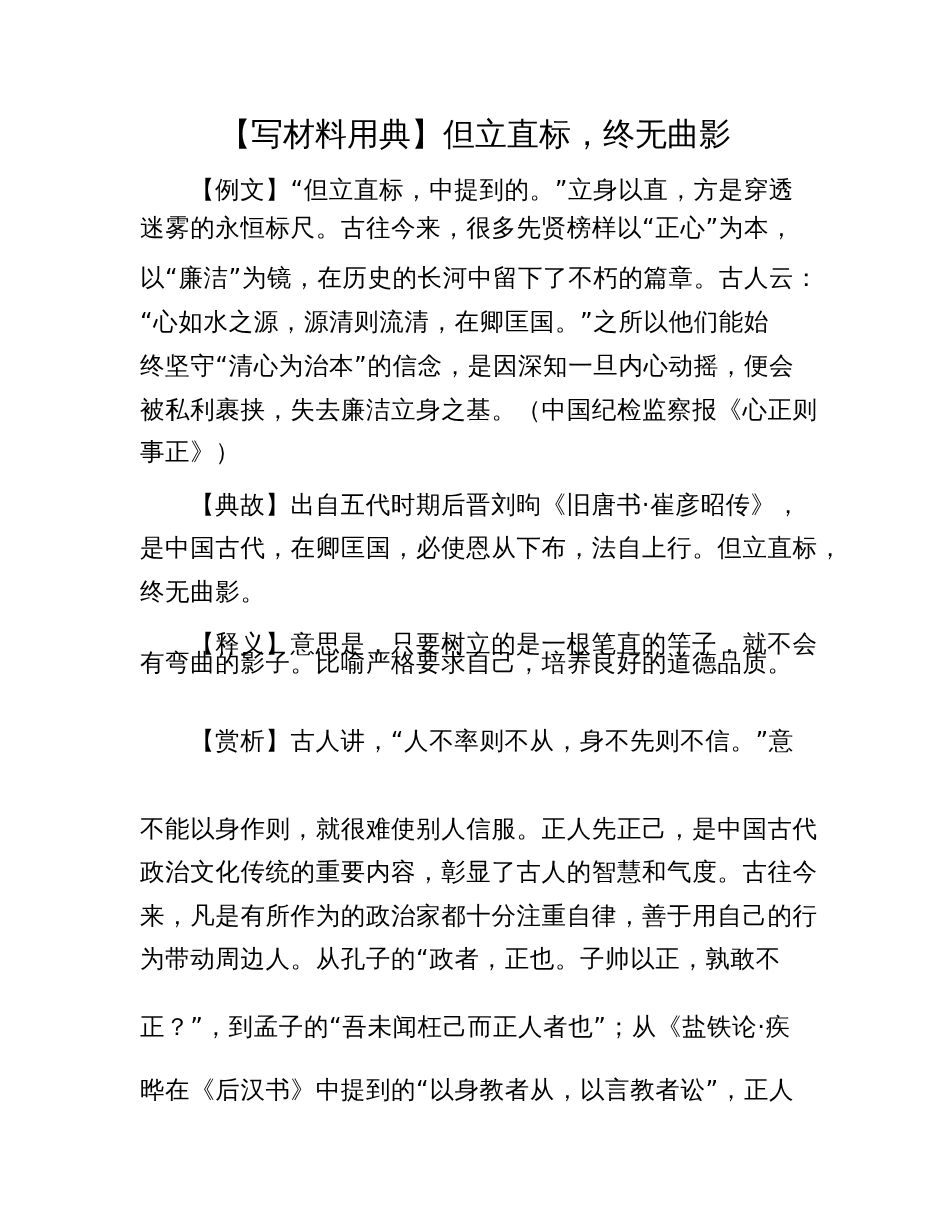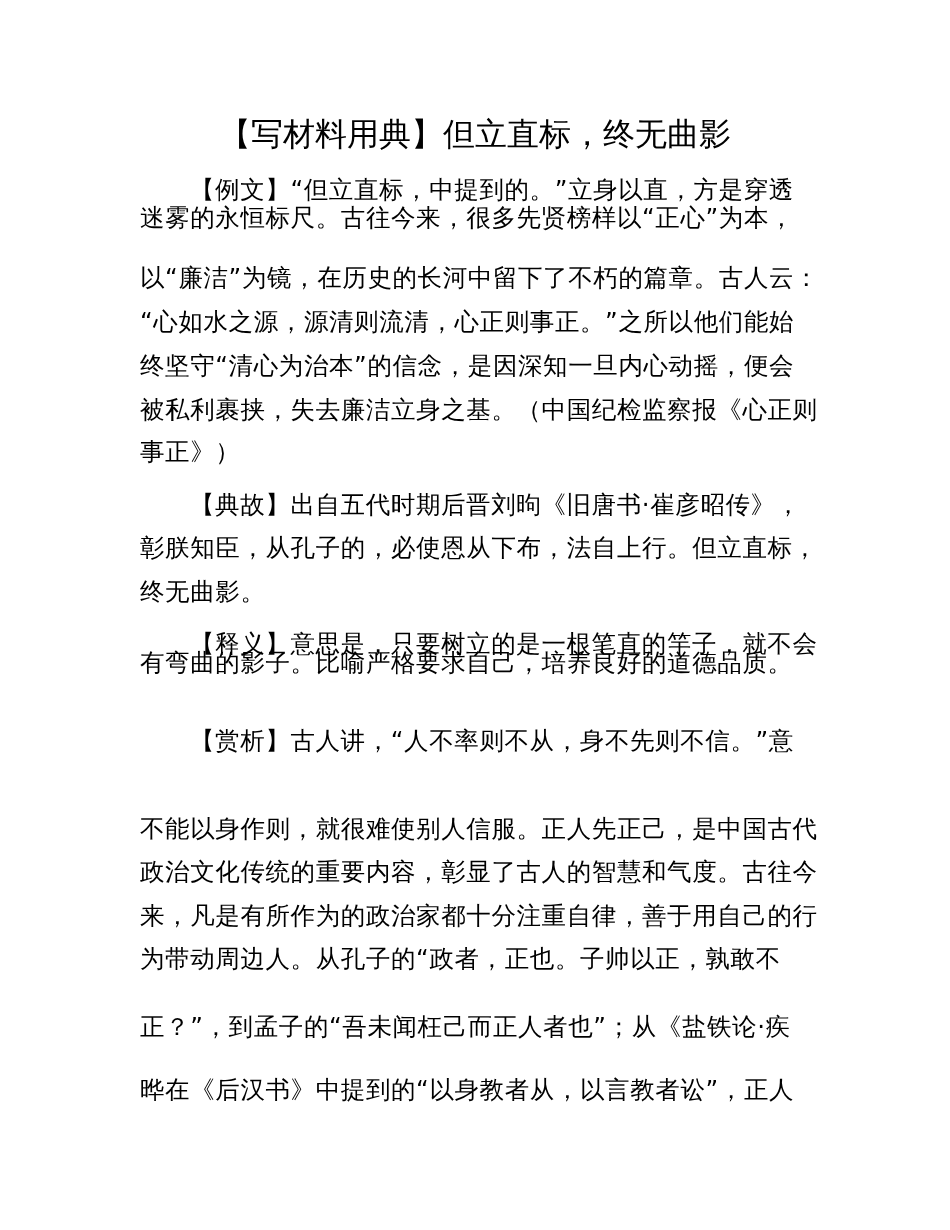--- a/index.html
+++ b/index.html
@@ -12,29 +12,29 @@
           white-space: nowrap; letter-spacing: 0.6px; }
   .indent { left: 190px; }
 </style>
 </head>
 <body>
 
 <div class="page">
   <div class="title">【写材料用典】但立直标，终无曲影</div>
 
   <div class="line indent" style="top:173px">【例文】“但立直标，中提到的。”立身以直，方是穿透</div>
-  <div class="line" style="top:201px">迷雾的永恒标尺。古往今来，很多先贤榜样以“正心”为本，</div>
+  <div class="line" style="top:211px">迷雾的永恒标尺。古往今来，很多先贤榜样以“正心”为本，</div>
   <div class="line" style="top:261px">以“廉洁”为镜，在历史的长河中留下了不朽的篇章。古人云：</div>
-  <div class="line" style="top:305px">“心如水之源，源清则流清，心正则事正。”之所以他们能始</div>
+  <div class="line" style="top:305px">“心如水之源，源清则流清，在卿匡国。”之所以他们能始</div>
   <div class="line" style="top:349px">终坚守“清心为治本”的信念，是因深知一旦内心动摇，便会</div>
   <div class="line" style="top:393px">被私利裹挟，失去廉洁立身之基。（中国纪检监察报《心正则</div>
   <div class="line" style="top:435px">事正》）</div>
 
   <div class="line indent" style="top:488px">【典故】出自五代时期后晋刘昫《旧唐书·崔彦昭传》，</div>
-  <div class="line" style="top:531px">彰朕知臣，从孔子的，必使恩从下布，法自上行。但立直标，</div>
+  <div class="line" style="top:531px">是中国古代，在卿匡国，必使恩从下布，法自上行。但立直标，</div>
   <div class="line" style="top:575px">终无曲影。</div>
 
   <div class="line indent" style="top:627px">【释义】意思是，只要树立的是一根笔直的竿子，就不会</div>
   <div class="line" style="top:646px">有弯曲的影子。比喻严格要求自己，培养良好的道德品质。</div>
 
   <div class="line indent" style="top:724px">【赏析】古人讲，“人不率则不从，身不先则不信。”意</div>
   <div class="line" style="top:812px">不能以身作则，就很难使别人信服。正人先正己，是中国古代</div>
   <div class="line" style="top:855px">政治文化传统的重要内容，彰显了古人的智慧和气度。古往今</div>
   <div class="line" style="top:899px">来，凡是有所作为的政治家都十分注重自律，善于用自己的行</div>
   <div class="line" style="top:942px">为带动周边人。从孔子的“政者，正也。子帅以正，孰敢不</div>

